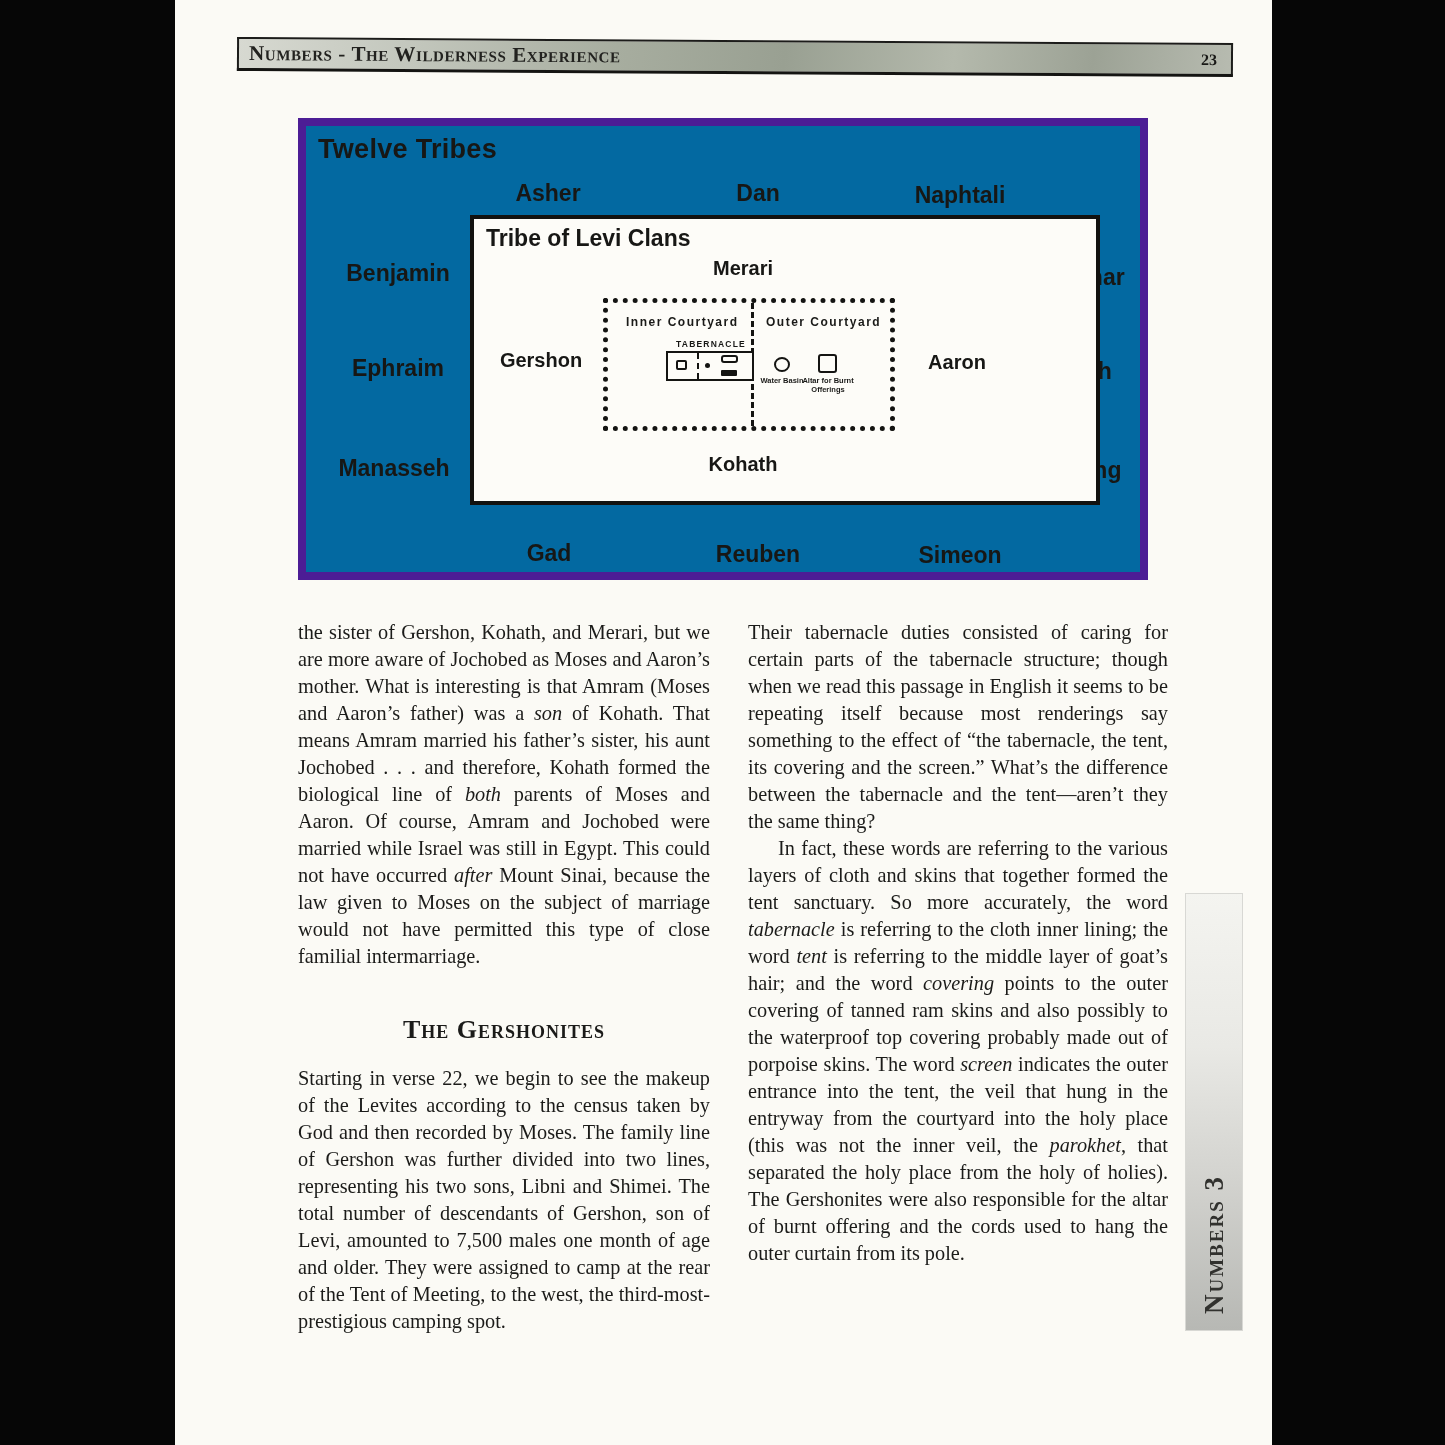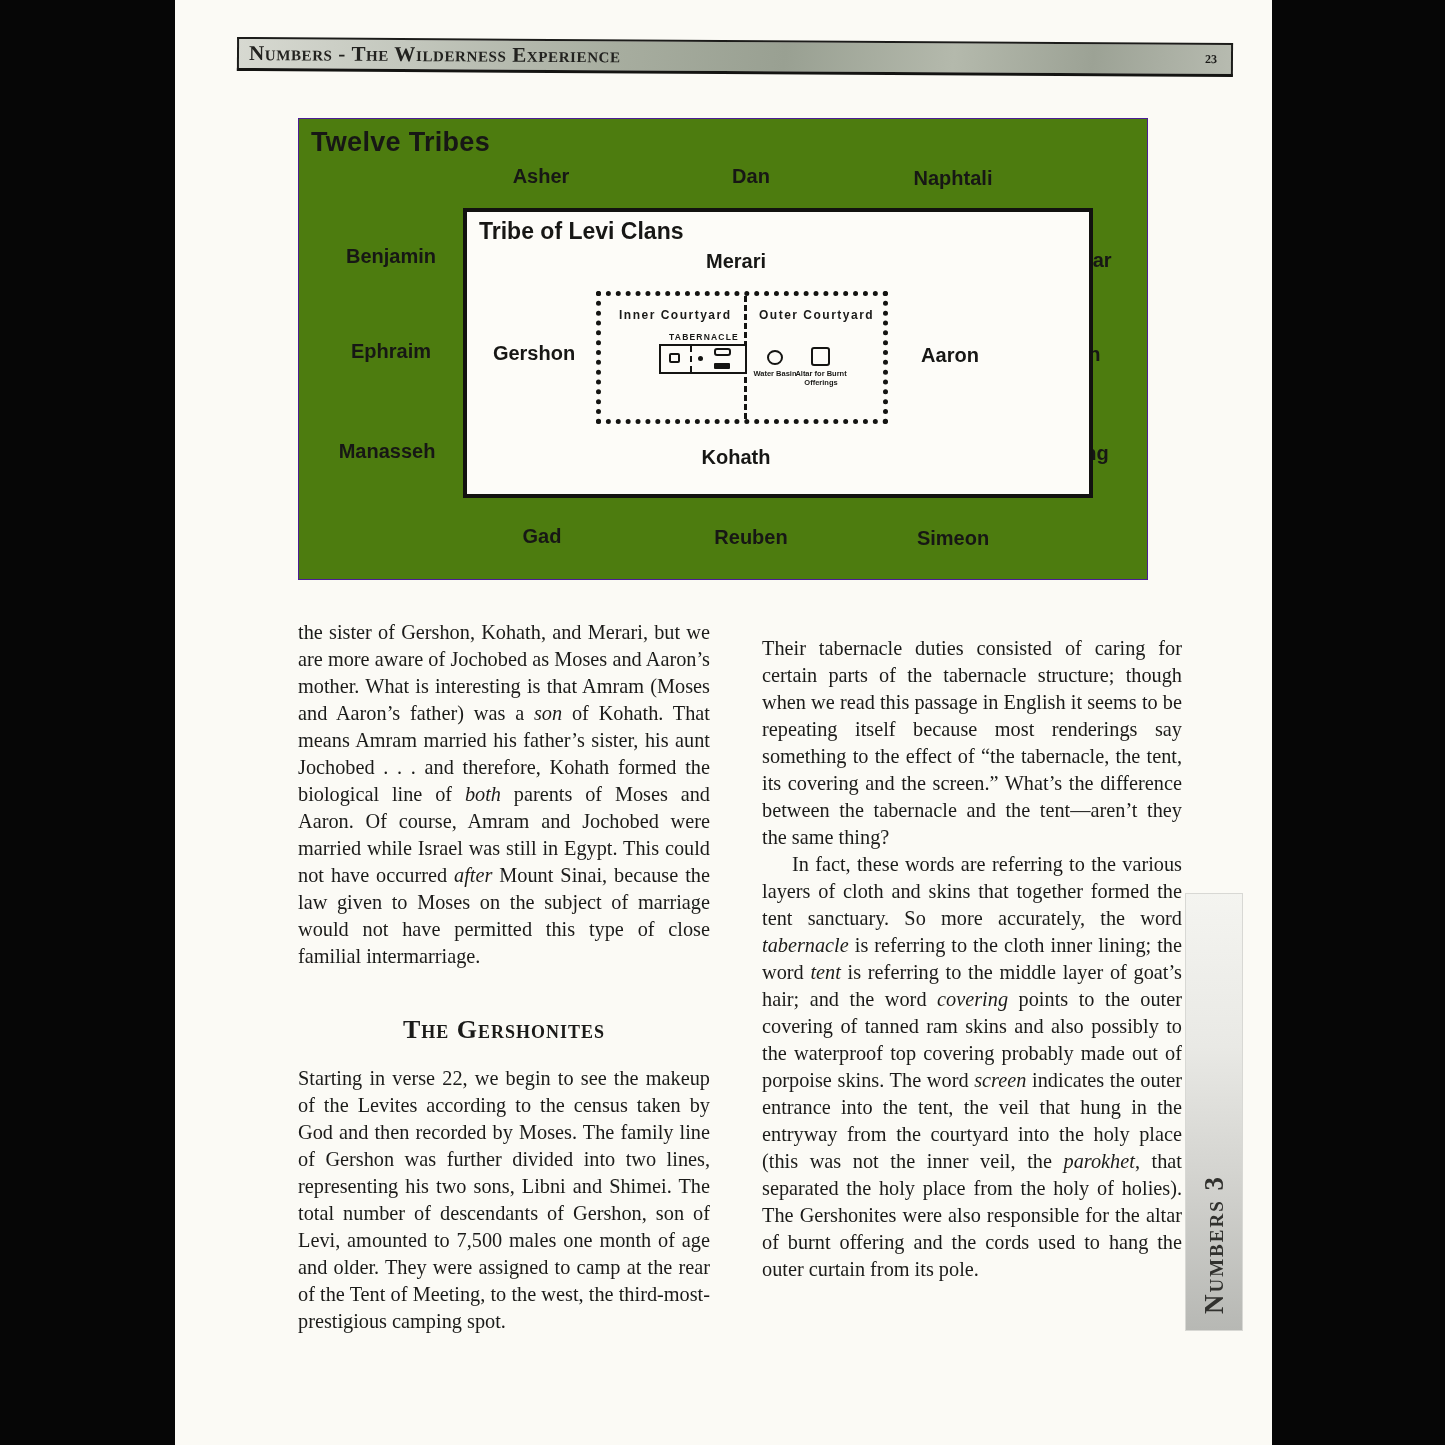--- a/index.html
+++ b/index.html
@@ -20,30 +20,30 @@
     border:2px solid #1c1c1a; border-bottom:3px solid #141412;
     background:linear-gradient(96deg,#d7d9d1 0%,#c2c6bc 18%,#a7ad9f 38%,#99a092 55%,#b4b9ac 72%,#9ca295 86%,#b7bbb0 100%);
     display:flex; align-items:center; justify-content:space-between;
     padding:0 14px 0 10px;
     transform:rotate(0.35deg); transform-origin:left center;
   }
   .header-title {
     font-variant:small-caps; font-weight:600; font-size:21px;
     letter-spacing:0.6px; color:#22221f;
   }
-  .header-page-num { font-size:12px; font-weight:600; color:#191917; }
+  .header-page-num { font-size:16px; font-weight:600; color:#191917; }
 
   
   .diagram {
     position:absolute; left:123px; top:118px; width:850px; height:462px;
-    border:1px solid #4c1d95; background:#4d7c0f;
+    border:8px solid #4c1d95; background:#0369a1;
     font-family:"Liberation Sans", sans-serif;
   }
   .diagram-title { position:absolute; left:12px; top:8px; font-size:27px; font-weight:bold; letter-spacing:0.3px; }
-  .tribe { position:absolute; width:120px; text-align:center; font-size:20px; font-weight:bold; }
+  .tribe { position:absolute; width:120px; text-align:center; font-size:23px; font-weight:bold;margin-top:8px; }
 
   .levi-box {
     position:absolute; left:164px; top:89px; width:630px; height:290px;
     border:4px solid #121210; background:#fdfcf8;
   }
   .levi-title { position:absolute; left:12px; top:6px; font-size:23px; font-weight:bold; }
   .clan { position:absolute; font-size:20px; font-weight:bold; text-align:center; width:110px; }
 
   .courtyard {
     position:absolute; left:129px; top:79px; width:292px; height:133px;
@@ -70,21 +70,21 @@
   .obj-label {
     position:absolute; font-size:7.5px; font-weight:bold; line-height:8.5px; text-align:center; color:#1a1a18;
   }
 
   
   .col {
     position:absolute; top:619px; text-align:justify;
     font-size:20.3px; line-height:27px; color:#1b1b19;
   }
   .col-left  { left:123px; width:412px; }
-  .col-right { left:587px; width:420px;margin-top:16px; }
+  .col-right { left:573px; width:420px; }
   .col p { margin:0; }
   .col p.indent { text-indent:30px; }
   .it { font-style:italic; }
   .section-heading {
     text-align:center; font-variant:small-caps; font-weight:600;
     font-size:26px; letter-spacing:1px; margin:46px 0 22px 0; color:#1b1b19;
   }
 
   
   .side-tab {

